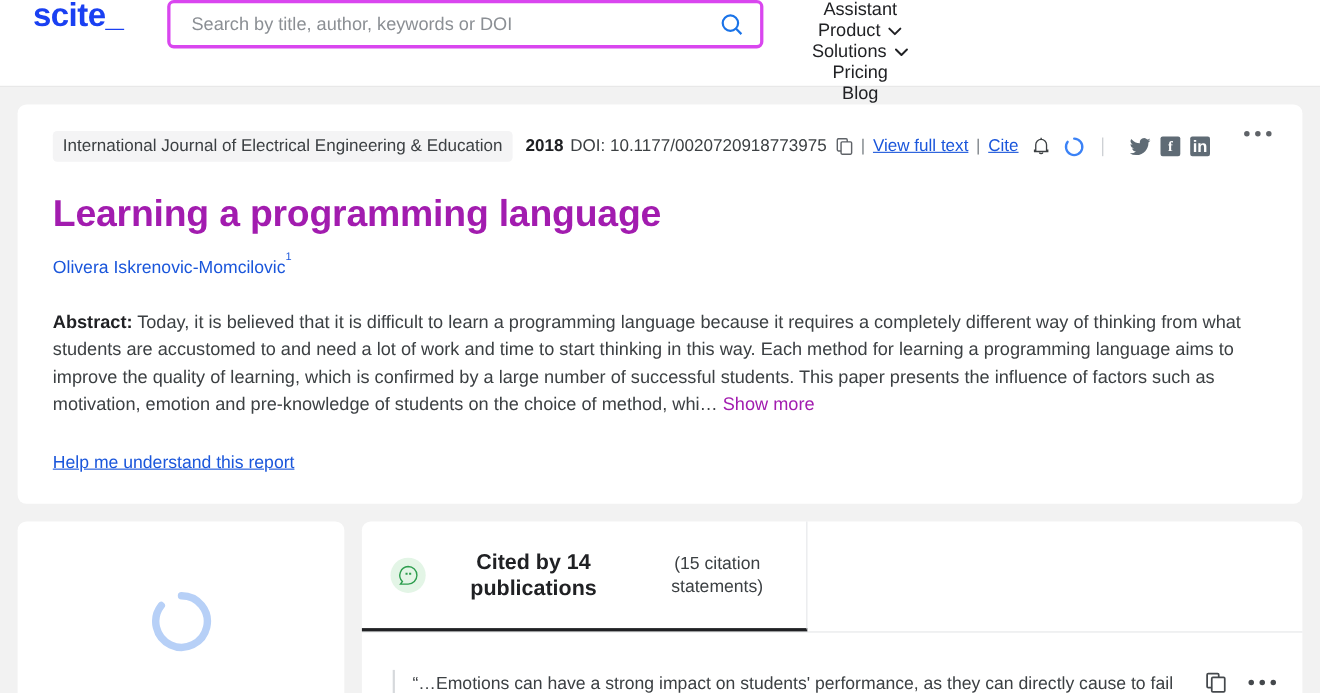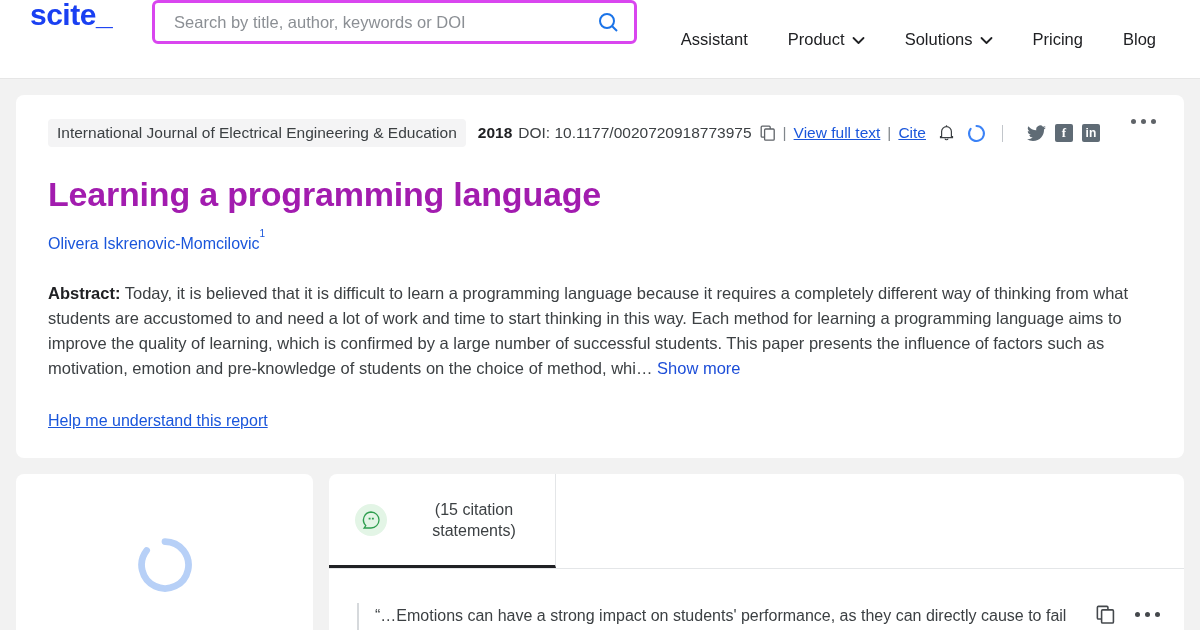--- a/index.html
+++ b/index.html
@@ -50,20 +50,21 @@
     background: transparent;
   }
   .search-input::placeholder { color: #8b8f94; }
   .search-icon { display: flex; align-items: center; color: #1a73e8; }
 
   .nav {
     display: flex;
     align-items: center;
     margin-left: 24px;
     gap: 0px;
+    flex-direction: column;
   }
   .nav-item {
     display: flex;
     align-items: center;
     gap: 7px;
     font-size: 16.5px;
     color: #202124;
     padding: 0 20px;
     cursor: pointer;
     white-space: nowrap;
@@ -105,21 +106,21 @@
   .sq-icon {
     width: 18px; height: 18px;
     background: #5f6b75;
     color: #fff;
     border-radius: 2px;
     font-size: 13px; font-weight: 700;
     display: flex; align-items: center; justify-content: center;
     font-family: "Liberation Serif", serif;
     cursor: pointer;
   }
-  .sq-icon.li { font-family: "Liberation Sans", sans-serif; font-size: 12px; }
+  .sq-icon.li { font-family: "Liberation Sans", sans-serif; font-size: 15px; }
   .vbar { width: 1px; height: 17px; background: #c2c6cb; margin: 0 10px 0 16px; }
 
   .kebab {
     position: absolute;
     right: 28px; top: 24px;
     display: flex; gap: 5px;
     cursor: pointer;
   }
   .kebab i { width: 5px; height: 5px; border-radius: 50%; background: #5f6368; display: block; }
 
@@ -139,21 +140,21 @@
   .authors sup { font-size: 10px; top: -6px; position: relative; }
 
   .abstract {
     margin-top: 28px;
     font-size: 16.5px;
     line-height: 25px;
     color: #3c4043;
     max-width: 1122px;
   }
   .abstract b { color: #202124; font-weight: 700; }
-  .show-more { color: #1d4ed8; cursor: pointer; text-align: center; }
+  .show-more { color: #a21caf; cursor: pointer; text-align: center; }
 
   .help-link {
     display: inline-block;
     margin-top: 31px;
     font-size: 16px;
     color: #1a56db;
     text-decoration: underline;
     cursor: pointer;
   }
 
@@ -356,20 +357,21 @@
     <div class="main-panel">
       <div class="tabs">
 
         <div class="tab active divider-right">
           <span class="tab-badge green">
             <svg width="20" height="20" viewBox="0 0 22 22" fill="none" stroke="#2e9e4f" stroke-width="1.4">
               <path d="M11 2.2a8.8 8.8 0 0 1 0 17.6H3.4l1.9-2.6A8.8 8.8 0 0 1 11 2.2z"></path>
               <path d="M8.4 8.4v2.1h2.1V8.4zM12 8.4v2.1h2.1V8.4z" fill="#2e9e4f" stroke="none"></path>
             </svg>
           </span>
+          <span class="tab-title">Cited by 14 publications</span>
           <span class="tab-sub">(15 citation statements)</span>
         </div>
 
       </div>
 
       <div class="quote-block">
         <span class="quote-bar"></span>
         <div class="quote-text">
           <span>“…Emotions can have a strong impact on students' performance, as they can directly cause to fail an exam and even to drop out a course. </span>
         </div>

